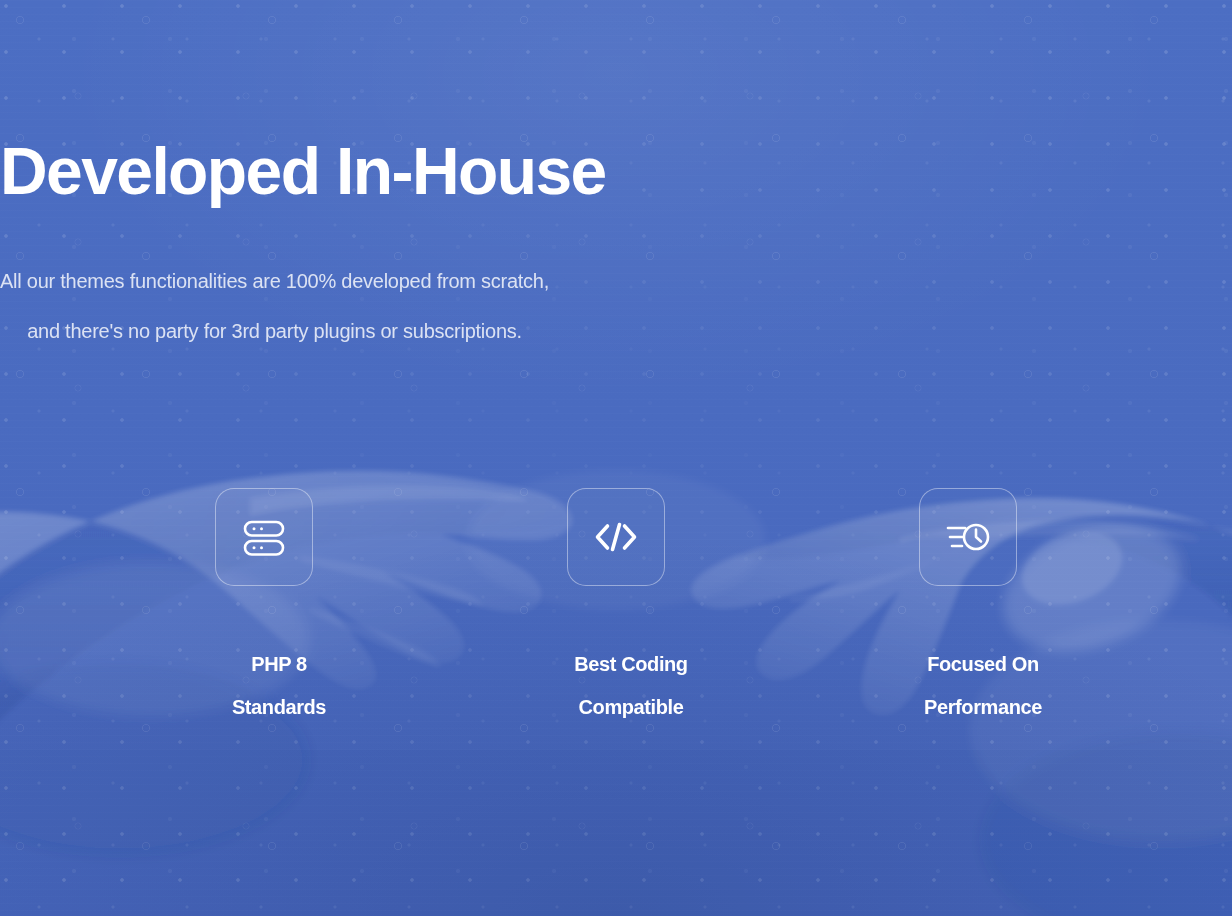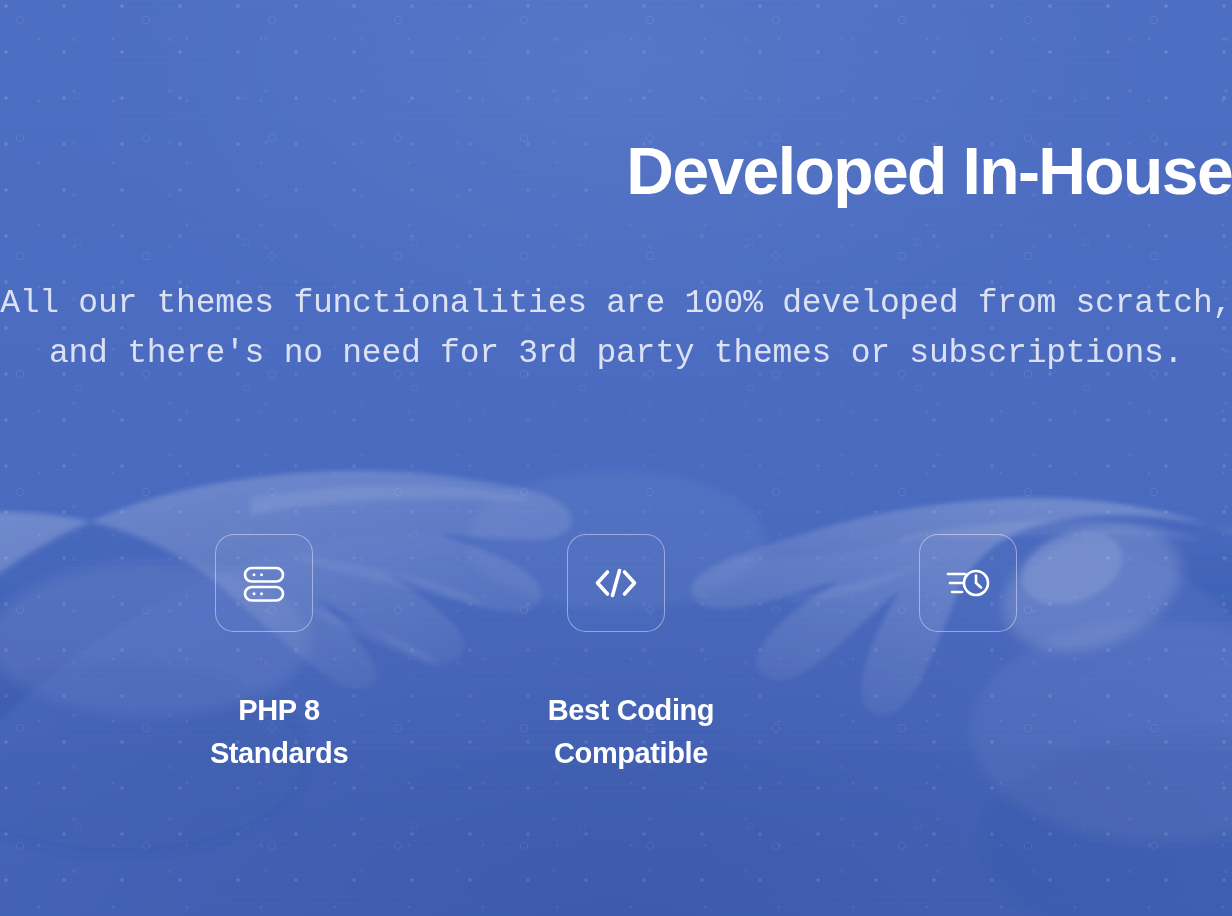--- a/index.html
+++ b/index.html
@@ -86,44 +86,42 @@
   }
   .bg-hands svg { display:block; width:1232px; height:586px; }
 
   
 
   .content {
     position:absolute;
     inset:0;
     display:flex;
     flex-direction:column;
-    align-items:flex-end;
-    gap:23px;
+    align-items:flex-start;
   }
 
   .headline {
     margin-top:131px;
     font-size:66px;
     line-height:80px;
     font-weight:700;
     letter-spacing:-1.6px;
     color:#ffffff;
     text-align:center;
     white-space:nowrap;
   }
 
   .subhead {
     margin-top:45px;
-    font-size:33px;
+    font-size:20px;
     line-height:50px;
     font-weight:400;
     letter-spacing:-0.25px;
     color:rgba(255,255,255,0.80);
     text-align:center;
-    font-family:Liberation Mono, monospace;
   }
   .subhead .line { display:block; white-space:nowrap; }
 
   .features {
     margin-top:132px;
     width:1232px;
     display:flex;
     justify-content:center;
     align-items:flex-start;
   }
@@ -142,21 +140,21 @@
     border-radius:19px;
     display:flex;
     align-items:center;
     justify-content:center;
     background:rgba(255,255,255,0.015);
   }
   .icon-box svg { display:block; }
 
   .feature-label {
     margin-top:57px;
-    font-size:29px;
+    font-size:20px;
     line-height:43px;
     font-weight:700;
     letter-spacing:-0.4px;
     color:#ffffff;
     text-align:center;
     margin-left:30px;
   }
   .feature-label .l { display:block; white-space:nowrap; }
 </style>
 </head>
@@ -273,21 +271,21 @@
       <rect x="0" y="420" width="1232" height="166" fill="#24468f" opacity="0.05"></rect>
     </svg>
   </div>
 
   <div class="content">
 
     <h1 class="headline">Developed In-House</h1>
 
     <p class="subhead">
       <span class="line">All our themes functionalities are 100% developed from scratch,</span>
-      <span class="line">and there's no need for 3rd party themes or subscriptions.</span>
+      <span class="line">and there's no party for 3rd party plugins or subscriptions.</span>
     </p>
 
     <div class="features">
 
       <div class="feature">
         <div class="icon-box">
           <span>
             <svg width="52" height="52" viewBox="0 0 52 52" fill="none" stroke="#ffffff" stroke-width="2.6" stroke-linecap="round" stroke-linejoin="round">
               <rect x="7" y="11" width="38" height="13.5" rx="6.75"></rect>
               <rect x="7" y="30" width="38" height="13.5" rx="6.75"></rect>
@@ -325,17 +323,21 @@
           <span>
             <svg width="52" height="52" viewBox="0 0 52 52" fill="none" stroke="#ffffff" stroke-width="2.6" stroke-linecap="round" stroke-linejoin="round">
               <line x1="6" y1="17" x2="23" y2="17"></line>
               <line x1="8" y1="26" x2="21" y2="26"></line>
               <line x1="10" y1="35" x2="20" y2="35"></line>
               <circle cx="34" cy="26" r="12"></circle>
               <polyline points="34,18.5 34,26 39,30.5"></polyline>
             </svg>
           </span>
         </div>
+        <div class="feature-label">
+          <span class="l">Focused On</span>
+          <span class="l">Performance</span>
+        </div>
       </div>
 
     </div>
   </div>
 </div>
 
 </body></html>

